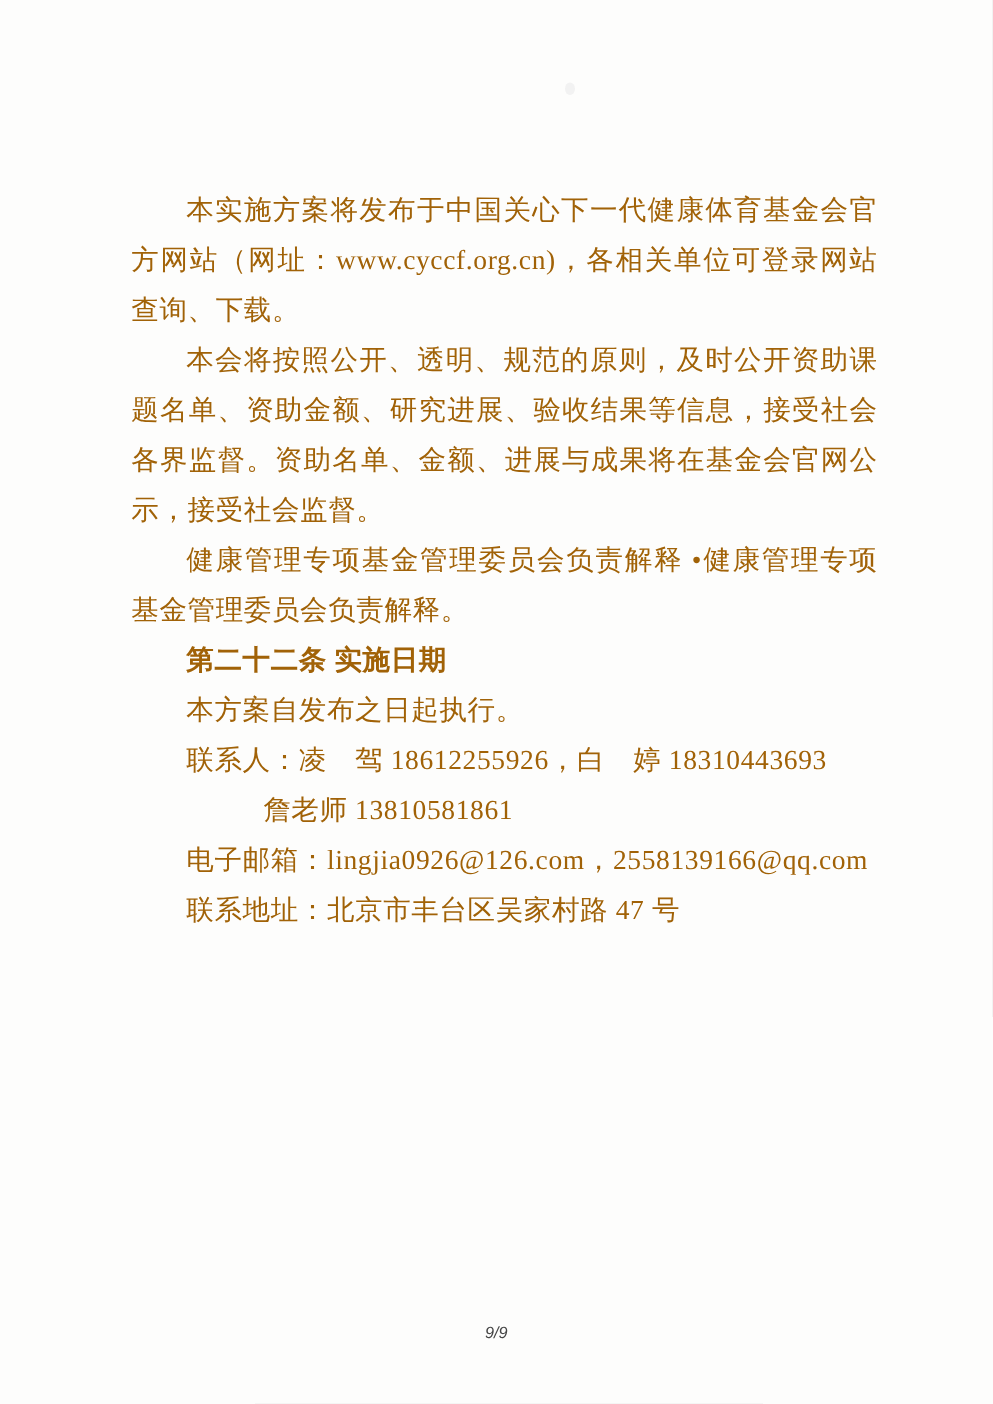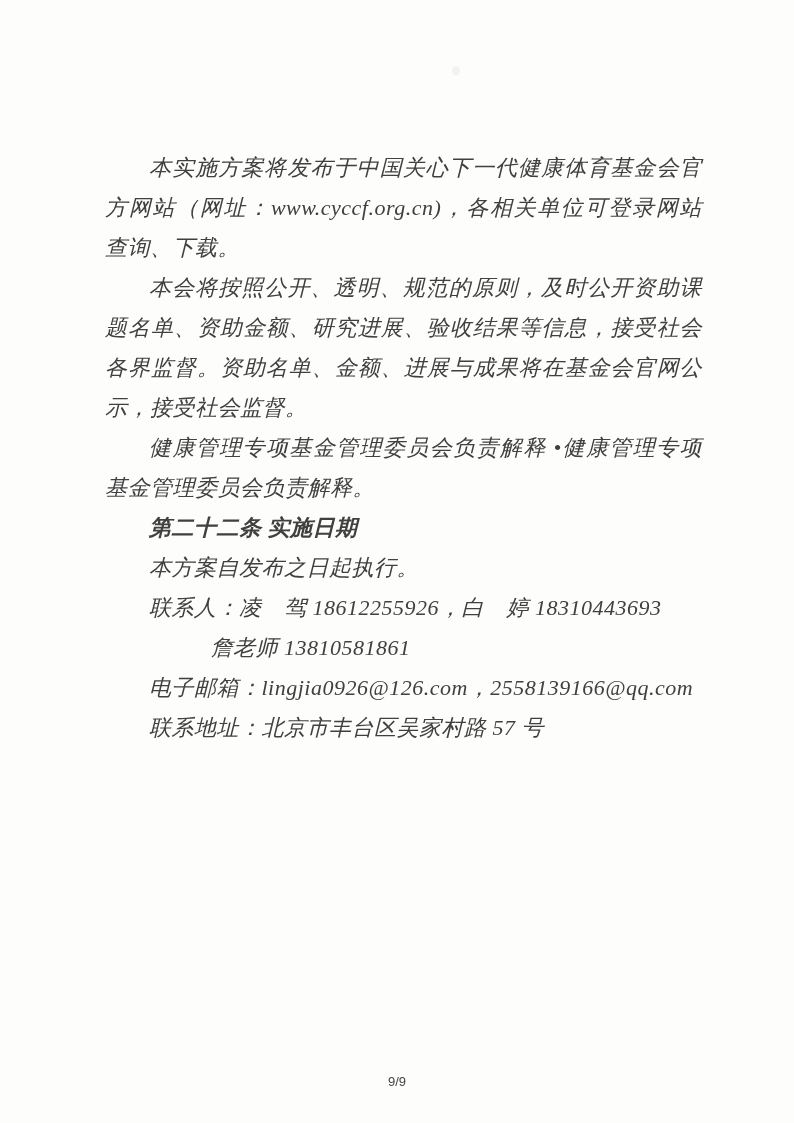--- a/index.html
+++ b/index.html
@@ -19,24 +19,23 @@
   .content {
     position: absolute;
     left: 105px;
     top: 148px;
     width: 597px;
   }
   .content p {
     margin: 0;
     font-size: 22px;
     line-height: 40px;
-    color: #404040;
+    color: #a16207;
     text-align: justify;
     letter-spacing: 0.5px;
-    font-style: italic;
   }
   .body-para {
     text-indent: 2em;
   }
   .chapter-title {
     text-align: center !important;
     text-indent: 0;
     font-family: "Liberation Sans", "DejaVu Sans", sans-serif;
     font-weight: 700;
     color: #222222;
@@ -53,26 +52,27 @@
     text-indent: 2em;
     text-align: center;
   }
   .contact-cont {
     text-indent: 4.8em;
     text-align: left;
   }
   .page-footer {
     position: absolute;
     left: 0;
-    bottom: 34px;
+    bottom: 50px;
     width: 100%;
     text-align: center;
     font-family: "Liberation Sans", "DejaVu Sans", sans-serif;
     font-size: 13px;
     color: #454545;
+    font-style: italic;
   }
   .scan-speck {
     position: absolute;
     left: 452px;
     top: 66px;
     width: 8px;
     height: 10px;
     background: #f2f2f2;
     border-radius: 50%;
   }
@@ -95,17 +95,17 @@
     <p class="article-heading">第二十二条 实施日期</p>
 
     <p class="body-para">本方案自发布之日起执行。</p>
 
     <p class="contact-line">联系人：凌　驾 18612255926，白　婷 18310443693</p>
 
     <p class="contact-cont">詹老师 13810581861</p>
 
     <p class="contact-line">电子邮箱：lingjia0926@126.com，2558139166@qq.com</p>
 
-    <p class="contact-line">联系地址：北京市丰台区吴家村路 57 号</p>
+    <p class="contact-line">联系地址：北京市丰台区吴家村路 47 号</p>
   </div>
 
   <div class="page-footer">9/9</div>
 </div>
 
 </body></html>

